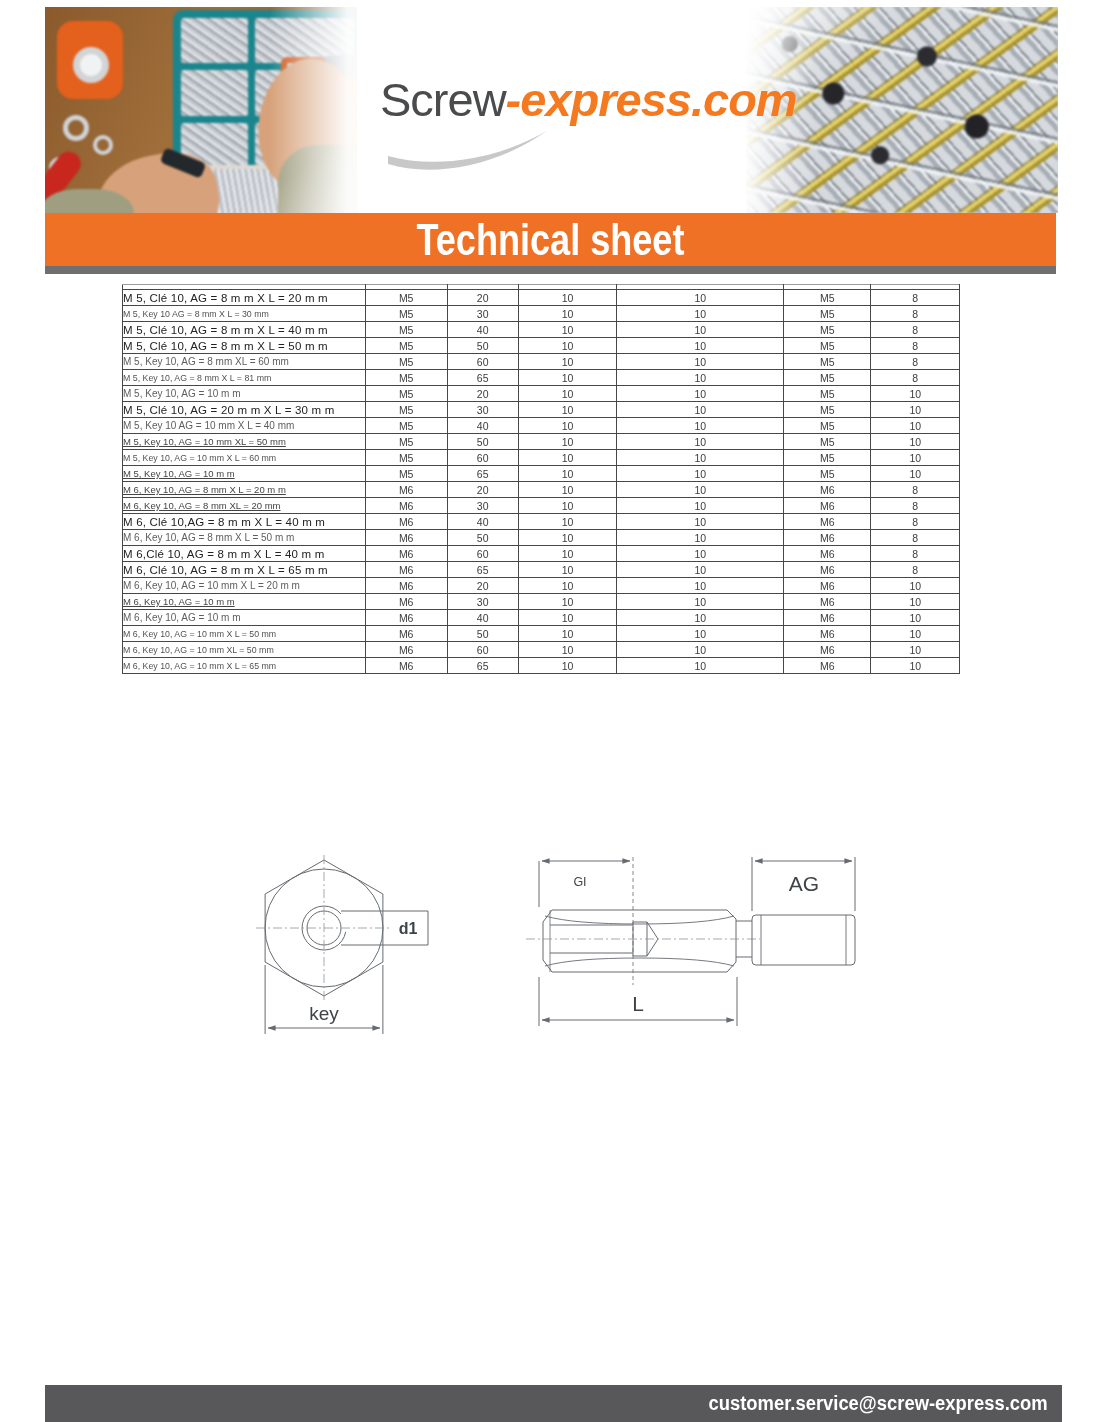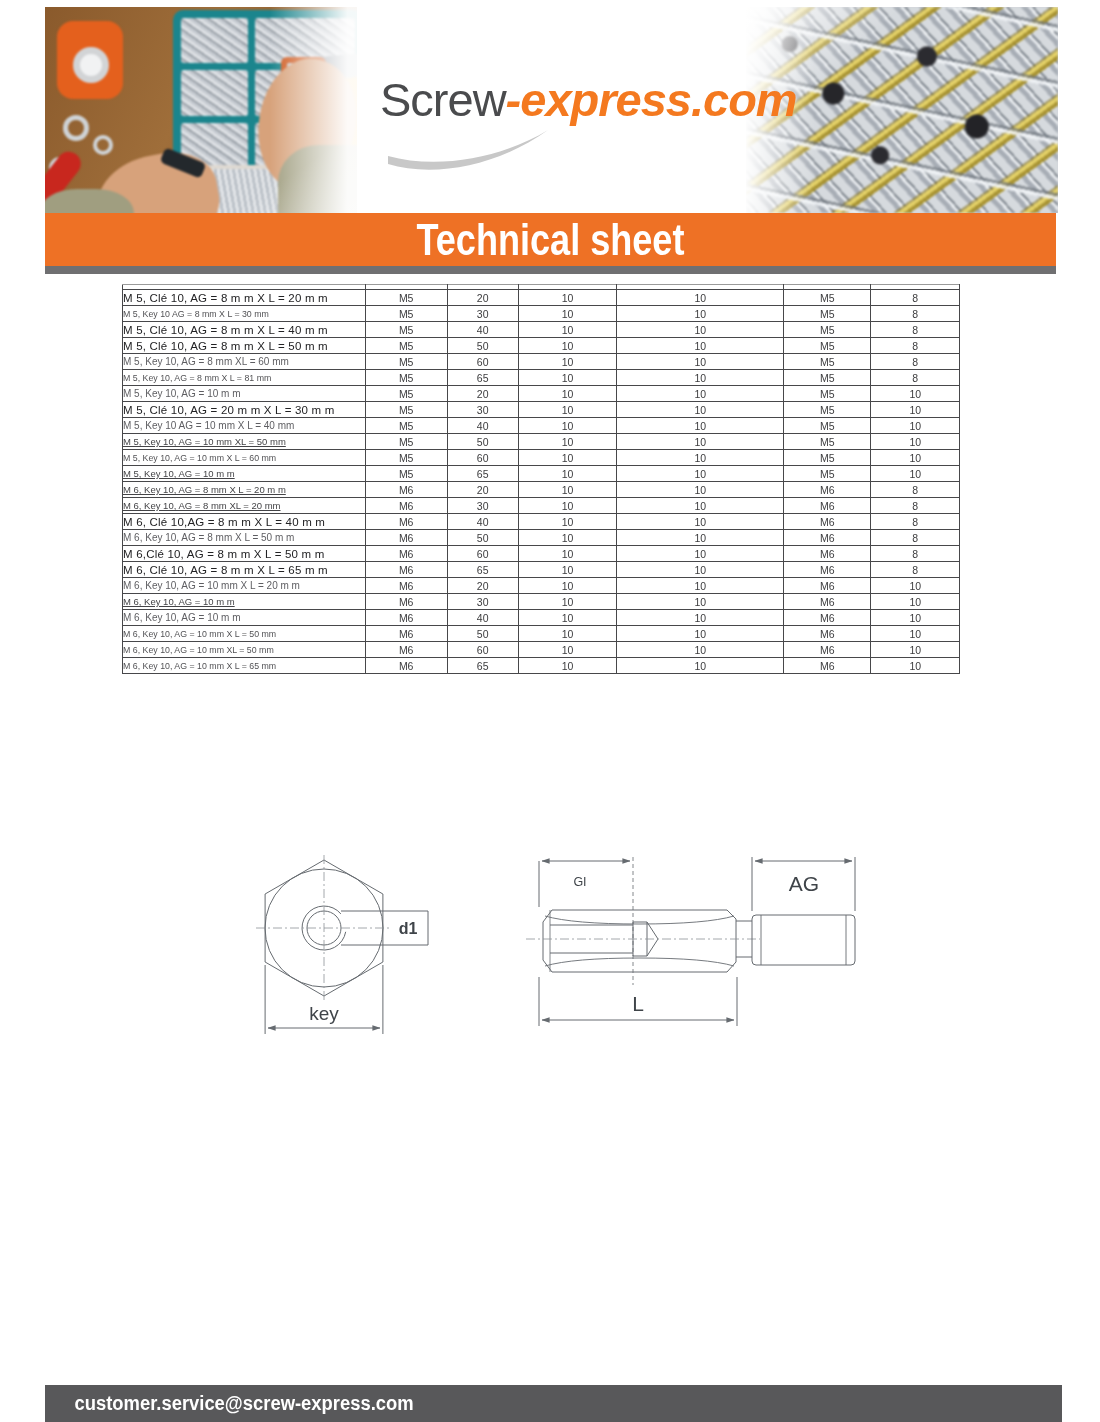--- a/index.html
+++ b/index.html
@@ -70,21 +70,21 @@
   tr.sz-lg .c-desc { font-size:11.5px; color:#222224; letter-spacing:.2px; }
   tr.sz-md .c-desc { font-size:9.5px;  color:#444447;text-decoration:underline; }
   tr.sz-sm .c-desc { font-size:8.8px;  color:#525255; }
   tr.sz-xs .c-desc { font-size:10px;    color:#5e5e62;margin-top:25px; }
 
   
   .diagram { position:absolute; left:228px; top:843px; }
   .diagram text { font-family:"Liberation Sans", sans-serif; fill:#3f4449; }
 
   
-  .footer-bar { position:absolute; left:45px; top:1385px; width:1017px; height:37px; background:#58585a; display:flex; align-items:center; justify-content:flex-start; padding-right:14px; }
+  .footer-bar { position:absolute; left:45px; top:1385px; width:1017px; height:37px; background:#58585a; display:flex; align-items:center; justify-content:flex-end; padding-right:14px; }
   .footer-text { color:#ffffff; font-weight:bold; font-size:20px; transform:scaleX(.92); transform-origin:right center; display:inline-block; }
 </style>
 </head>
 <body>
 
 <div class="page">
 
   <div class="photo photo-left">
     <div class="art">
       <div class="tape">
@@ -298,21 +298,21 @@
           <tr class="sz-xs">
       <td class="c-desc">M 6, Key 10, AG = 8 mm X L = 50 m m</td>
       <td class="c-num">M6</td>
       <td class="c-num">50</td>
       <td class="c-num">10</td>
       <td class="c-num">10</td>
       <td class="c-num">M6</td>
       <td class="c-num">8</td>
     </tr>
           <tr class="sz-lg">
-      <td class="c-desc">M 6,Clé 10, AG = 8 m m X L = 50 m m</td>
+      <td class="c-desc">M 6,Clé 10, AG = 8 m m X L = 40 m m</td>
       <td class="c-num">M6</td>
       <td class="c-num">60</td>
       <td class="c-num">10</td>
       <td class="c-num">10</td>
       <td class="c-num">M6</td>
       <td class="c-num">8</td>
     </tr>
           <tr class="sz-lg">
       <td class="c-desc">M 6, Clé 10, AG = 8 m m X L = 65 m m</td>
       <td class="c-num">M6</td>

